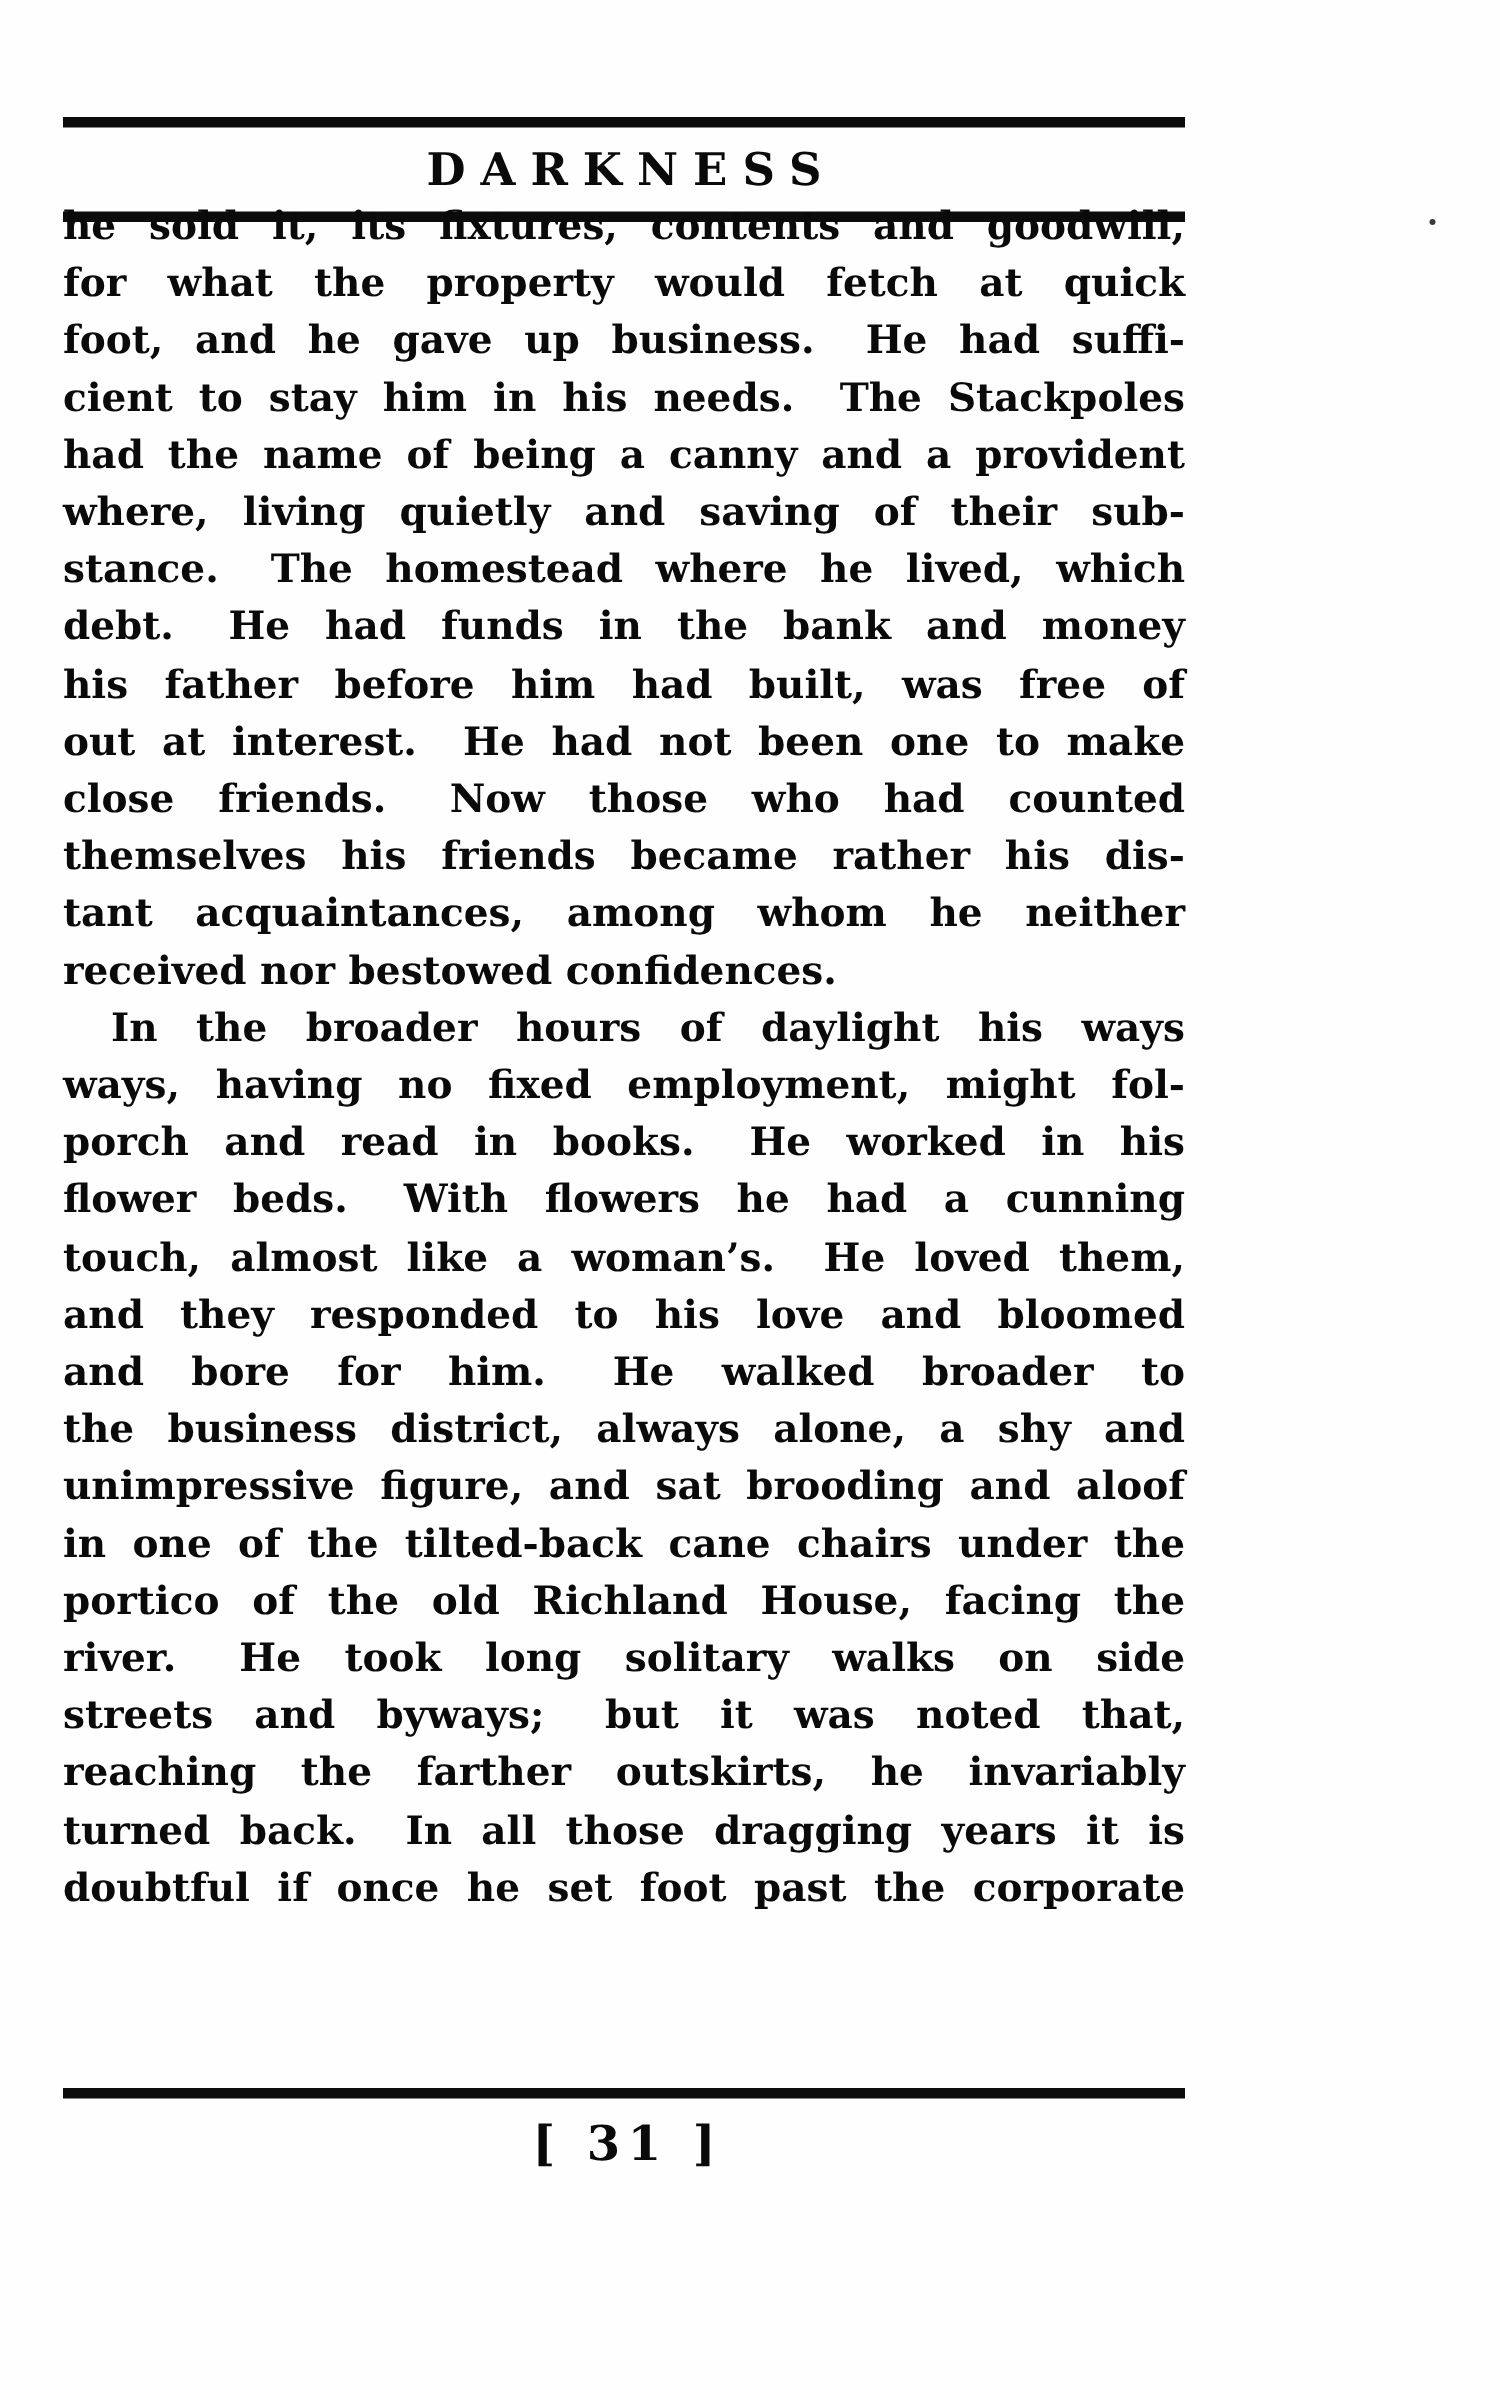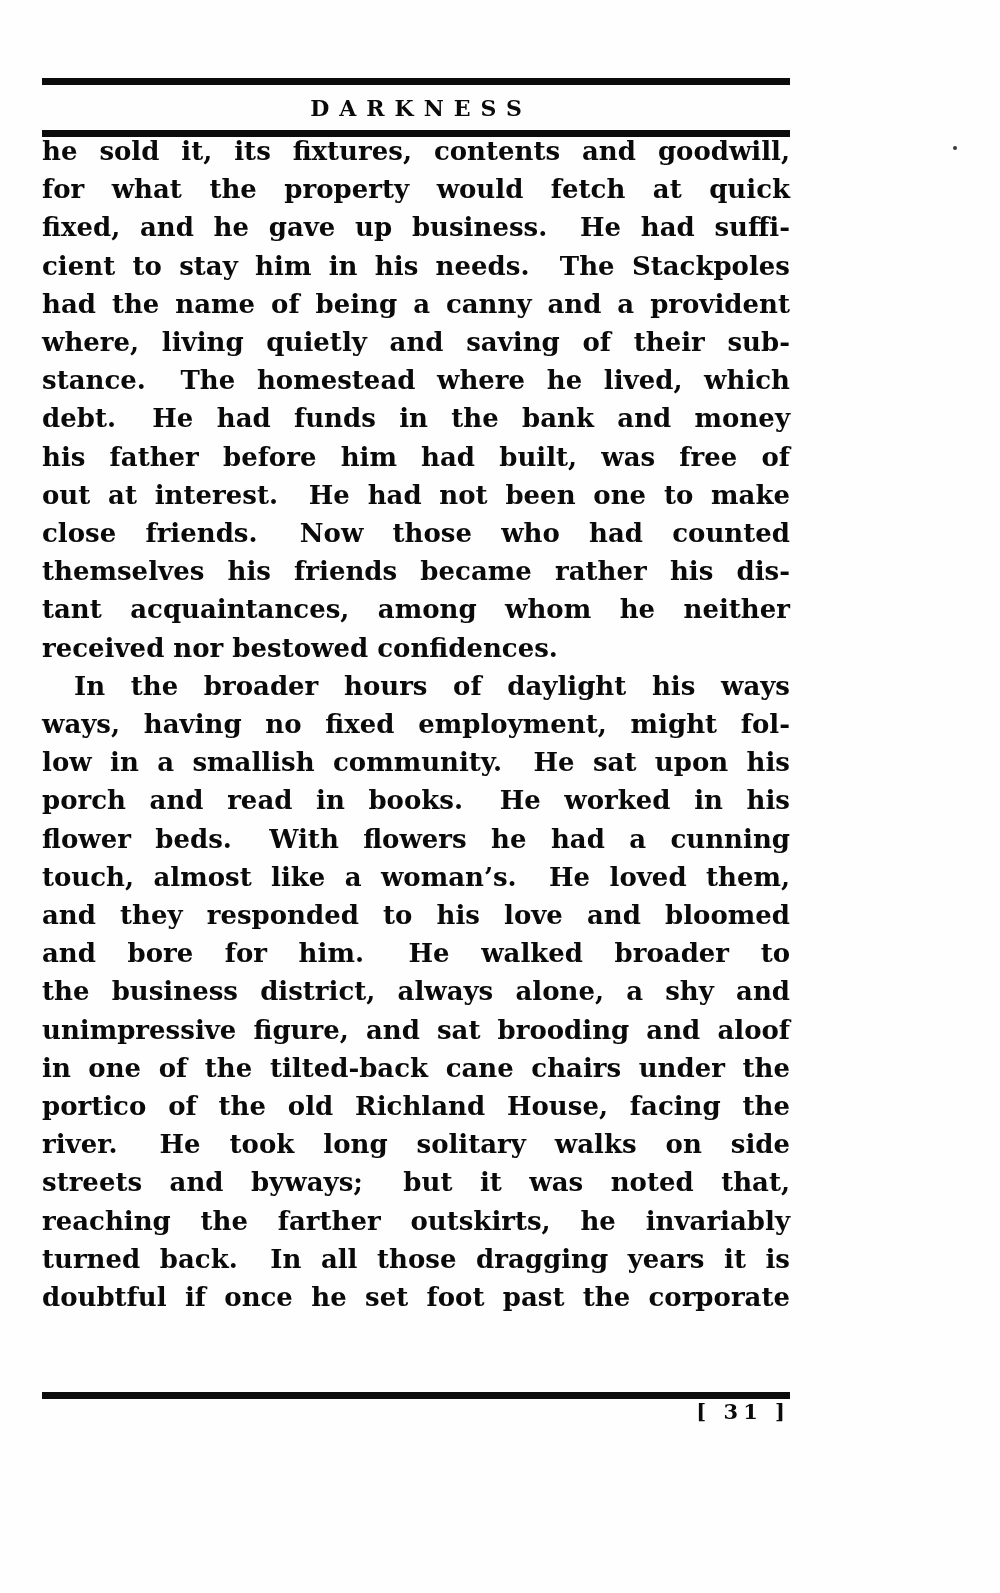--- a/index.html
+++ b/index.html
@@ -17,25 +17,25 @@
     height: 7px;
     background: #0c0c0c;
   }
   .running-head {
     position: absolute;
     left: 42px;
     top: 78px;
     width: 748px;
   }
   .head-title {
-    height: 45px;
+    height: 56px;
     display: flex;
     align-items: center;
     justify-content: center;
-    font-size: 22px;
+    font-size: 30px;
     font-weight: bold;
     letter-spacing: 10px;
     text-indent: 10px;
   }
   .body-text {
     position: absolute;
     left: 42px;
     top: 132px;
     width: 748px;
     font-size: 26px;
@@ -53,23 +53,23 @@
   .line.indent {
     text-indent: 32px;
   }
   .page-footer {
     position: absolute;
     left: 42px;
     top: 1392px;
     width: 748px;
   }
   .folio {
-    margin-top: 0;
-    text-align: right;
-    font-size: 21px;
+    margin-top: 11px;
+    text-align: center;
+    font-size: 32px;
     font-weight: bold;
     letter-spacing: 5px;
     text-indent: 5px;
   }
   .speck {
     position: absolute;
     left: 953px;
     top: 146px;
     width: 4px;
     height: 4px;
@@ -86,35 +86,34 @@
     <div class="rule"></div>
     <div class="head-title">DARKNESS</div>
     <div class="rule"></div>
   </div>
 
   <div class="speck"></div>
 
   <main class="body-text">
       <div class="line">he sold it, its fixtures, contents and goodwill,</div>
       <div class="line">for what the property would fetch at quick</div>
-      <div class="line">fixed, and he gave up business.  He had suffi-</div>
+      <div class="line">foot, and he gave up business.  He had suffi-</div>
       <div class="line">cient to stay him in his needs.  The Stackpoles</div>
       <div class="line">had the name of being a canny and a provident</div>
       <div class="line">where, living quietly and saving of their sub-</div>
       <div class="line">stance.  The homestead where he lived, which</div>
       <div class="line">debt.  He had funds in the bank and money</div>
       <div class="line">his father before him had built, was free of</div>
       <div class="line">out at interest.  He had not been one to make</div>
       <div class="line">close friends.  Now those who had counted</div>
       <div class="line">themselves his friends became rather his dis-</div>
       <div class="line">tant acquaintances, among whom he neither</div>
       <div class="line no-justify">received nor bestowed confidences.</div>
       <div class="line indent">In the broader hours of daylight his ways</div>
       <div class="line">ways, having no fixed employment, might fol-</div>
-      <div class="line">low in a smallish community.  He sat upon his</div>
       <div class="line">porch and read in books.  He worked in his</div>
       <div class="line">flower beds.  With flowers he had a cunning</div>
       <div class="line">touch, almost like a woman’s.  He loved them,</div>
       <div class="line">and they responded to his love and bloomed</div>
       <div class="line">and bore for him.  He walked broader to</div>
       <div class="line">the business district, always alone, a shy and</div>
       <div class="line">unimpressive figure, and sat brooding and aloof</div>
       <div class="line">in one of the tilted-back cane chairs under the</div>
       <div class="line">portico of the old Richland House, facing the</div>
       <div class="line">river.  He took long solitary walks on side</div>

